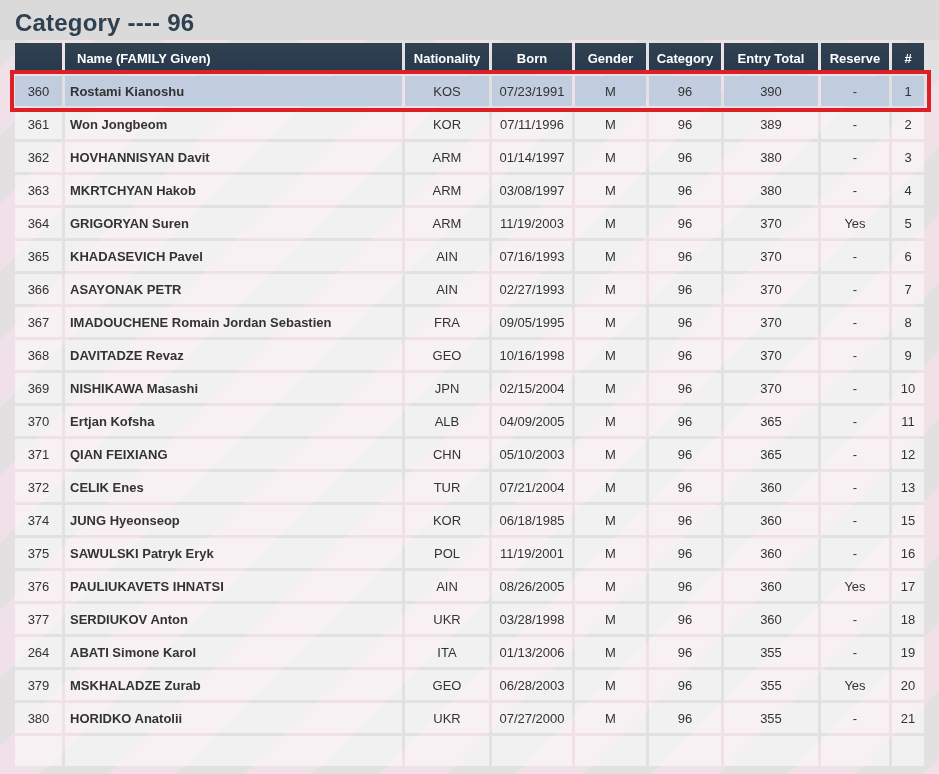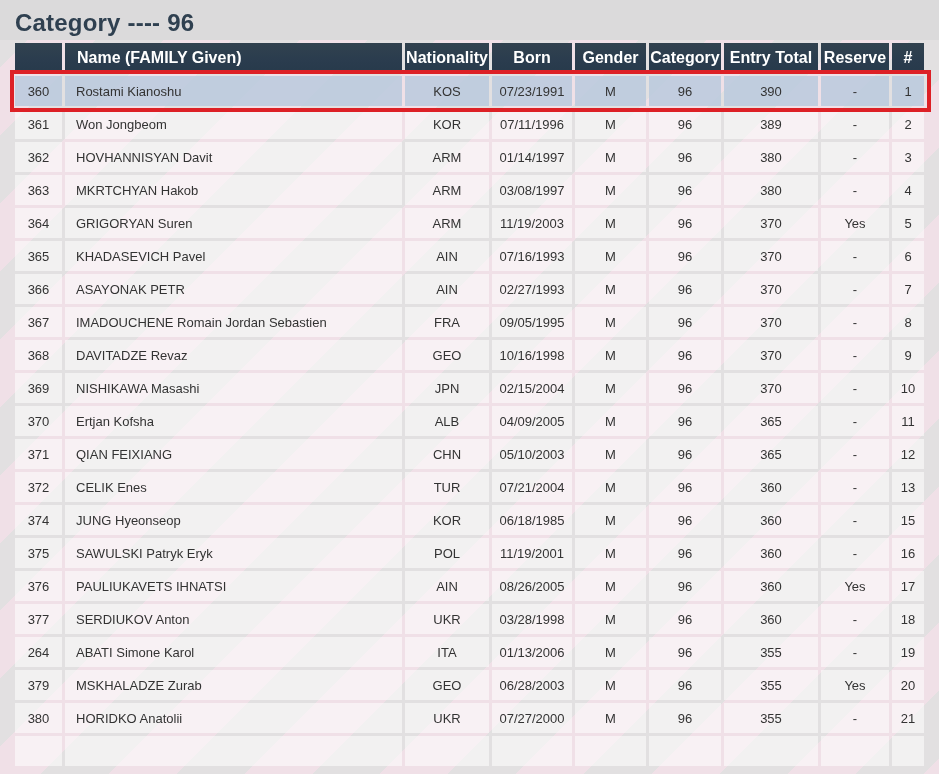--- a/index.html
+++ b/index.html
@@ -33,39 +33,39 @@
     left: 12px; top: 40px;
     width: 915px;
     border-collapse: separate;
     border-spacing: 3px;
     table-layout: fixed;
   }
   th {
     height: 30px;
     background: linear-gradient(180deg, #31424f 0%, #2a3c4e 60%, #273a4b 100%);
     color: #ffffff;
-    font-size: 16px;
+    font-size: 13px;
     font-weight: bold;
     text-align: center;
     padding: 0;
     white-space: nowrap;
     overflow: hidden;
   }
   th.col-name { text-align: left; padding-left: 12px; }
   td {
     height: 30px;
     background: rgba(255,255,255,0.55);
     color: #333333;
     font-size: 13px;
     text-align: center;
     padding: 0;
     white-space: nowrap;
     overflow: hidden;
   }
-  td.col-name { text-align: left; padding-left: 11px; }
+  td.col-name { text-align: left; padding-left: 5px; font-weight: bold; }
   tr.selected td { background: rgba(186,201,221,0.85); }
   tr.partial td { height: 30px; }
   .highlight-box {
     position: absolute;
     left: 10px; top: 70px;
     width: 913px; height: 34px;
     border: 4px solid #dd2026;
     pointer-events: none;
   }
 </style>

